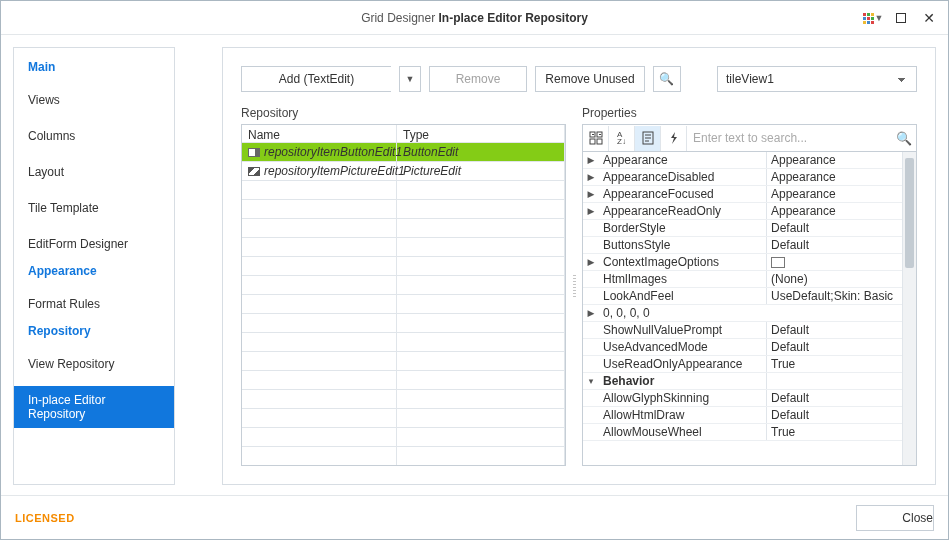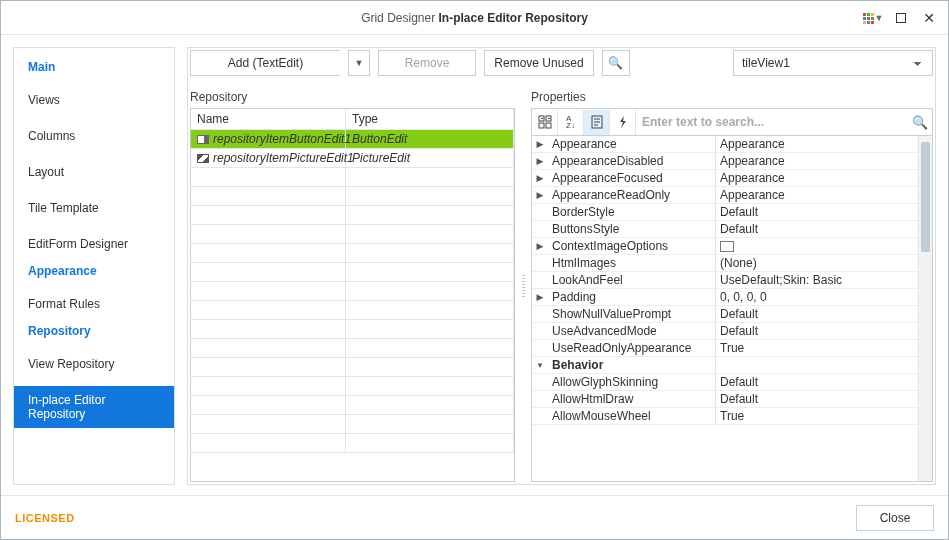--- a/index.html
+++ b/index.html
@@ -25,21 +25,21 @@
   
   .body { flex:1; display:flex; padding: 12px 12px 10px 12px; gap: 12px; min-height:0; }
 
   
   .sidebar { width: 162px; border: 1px solid #d7dde3; background: #fff; display:flex; flex-direction:column; padding: 6px 0; }
   .side-section { padding: 6px 14px 4px; font-weight:600; color: #1177dd; }
   .side-item { padding: 7px 14px; color: #333; cursor:pointer;margin-top:8px; }
   .side-item.selected { background:#1177dd; color:#fff; }
 
   
-  .main { flex:1; border:1px solid #d7dde3; display:flex; flex-direction:column; padding: 2px; min-width:0; }
+  .main { flex:1; border:1px solid #d7dde3; display:flex; flex-direction:column; padding: 18px; min-width:0;margin-left:35px; }
 
   
   .toolbar { display:flex; align-items:center; gap:8px; }
   .btn { height:26px; border:1px solid #c6ced6; background:#fff; display:flex; align-items:center; justify-content:center; color:#333; cursor:pointer; }
   .btn.disabled { color:#a3a3a3; cursor:default; }
   .btn-split-main { width:150px; border-right:none; }
   .btn-split-drop { width:22px; font-size:9px; color:#555; }
   .btn-mid { width:98px; }
   .btn-wide { width:110px; }
   .btn-icon { width:28px; font-size:14px; color:#444; }
@@ -67,41 +67,41 @@
   .icon-button-edit { display:block; width:12px; height:9px; border:1px solid #666; position:relative; background:#fff; }
   .icon-button-edit::after { content:''; position:absolute; right:0; top:0; width:4px; height:100%; background:#666; }
   .icon-picture-edit { display:block; width:12px; height:9px; border:1px solid #555; background:linear-gradient(135deg,#555 35%,transparent 35%),linear-gradient(315deg,#555 35%,transparent 35%); background-color:#fff;}
   .repo-empty { flex:1; display:flex; flex-direction:column; }
   .repo-empty .repo-row { }
 
   
   .prop-toolbar { display:flex; align-items:center; border:1px solid #c6ced6; border-bottom:none; height:27px; }
   .pt-btn { width:26px; height:25px; display:flex; align-items:center; justify-content:center; border-right:1px solid #e0e5ea; cursor:pointer; color:#444; font-size:13px; background:#fff;}
   .pt-btn.active { background:#dfeefb; }
-  .pt-search { flex:1; border:none; outline:none; padding:0 6px; height:100%; color:#000000;font-weight:bold; }
+  .pt-search { flex:1; border:none; outline:none; padding:0 6px; height:100%; color:#000000; }
   .pt-search::placeholder { color:#aaa; }
   .pt-search-icon { width:24px; color:#888; font-size:13px; display:flex; align-items:center; justify-content:center; }
 
   
   .prop-grid { flex:1; border:1px solid #c6ced6; overflow:hidden; display:flex; }
   .prop-rows { flex:1; overflow-y:auto; }
   .prop-row { display:flex; min-height:17px; border-bottom:1px solid #eceff2; align-items:stretch; }
   .prop-gutter { width:16px; display:flex; align-items:center; justify-content:center; color:#555; font-size:9px; }
   .prop-key { width:168px; padding:1px 4px; color:#333; display:flex; align-items:center; border-right:1px solid #e0e5ea;}
   .prop-val { flex:1; padding:1px 4px; color:#333; display:flex; align-items:center;}
   .prop-cat { font-weight:600; }
   .color-swatch { display:inline-block; width:14px; height:11px; border:1px solid #777; background:#fff; }
   .prop-scroll { width:14px; background:#f0f2f4; border-left:1px solid #e0e5ea; position:relative; }
   .prop-thumb { position:absolute; top:6px; right:2px; width:9px; height:110px; background:#c3cbd2; border-radius:2px; }
 
   
   .footer { height:44px; border-top:1px solid #e3e7ea; display:flex; align-items:center; padding:0 14px; }
   .licensed { font-weight:700; color:#f58b00; letter-spacing:0.5px; font-size:11px; }
   .footer-spacer { flex:1; }
-  .close-btn { width:78px; height:26px; border:1px solid #c6ced6; background:#fff; cursor:pointer; color:#333; }
+  .close-btn { width:78px; height:26px; border:1px solid #c6ced6; background:#fff; cursor:pointer; color:#333;text-align:right; }
 
   
   .az { font-size:8px; line-height:7px; text-align:left; }
 
 </style>
 </head>
 <body>
 
 <div class="window">
 
@@ -337,21 +337,20 @@
                   <div class="prop-key">HtmlImages</div>
                   <div class="prop-val">(None)</div>
                 </div>
                 <div class="prop-row">
                   <div class="prop-gutter"></div>
                   <div class="prop-key">LookAndFeel</div>
                   <div class="prop-val">UseDefault;Skin: Basic</div>
                 </div>
                 <div class="prop-row">
                   <div class="prop-gutter">▶</div>
-                  <div class="prop-key">Padding</div>
                   <div class="prop-val">0, 0, 0, 0</div>
                 </div>
                 <div class="prop-row">
                   <div class="prop-gutter"></div>
                   <div class="prop-key">ShowNullValuePrompt</div>
                   <div class="prop-val">Default</div>
                 </div>
                 <div class="prop-row">
                   <div class="prop-gutter"></div>
                   <div class="prop-key">UseAdvancedMode</div>

